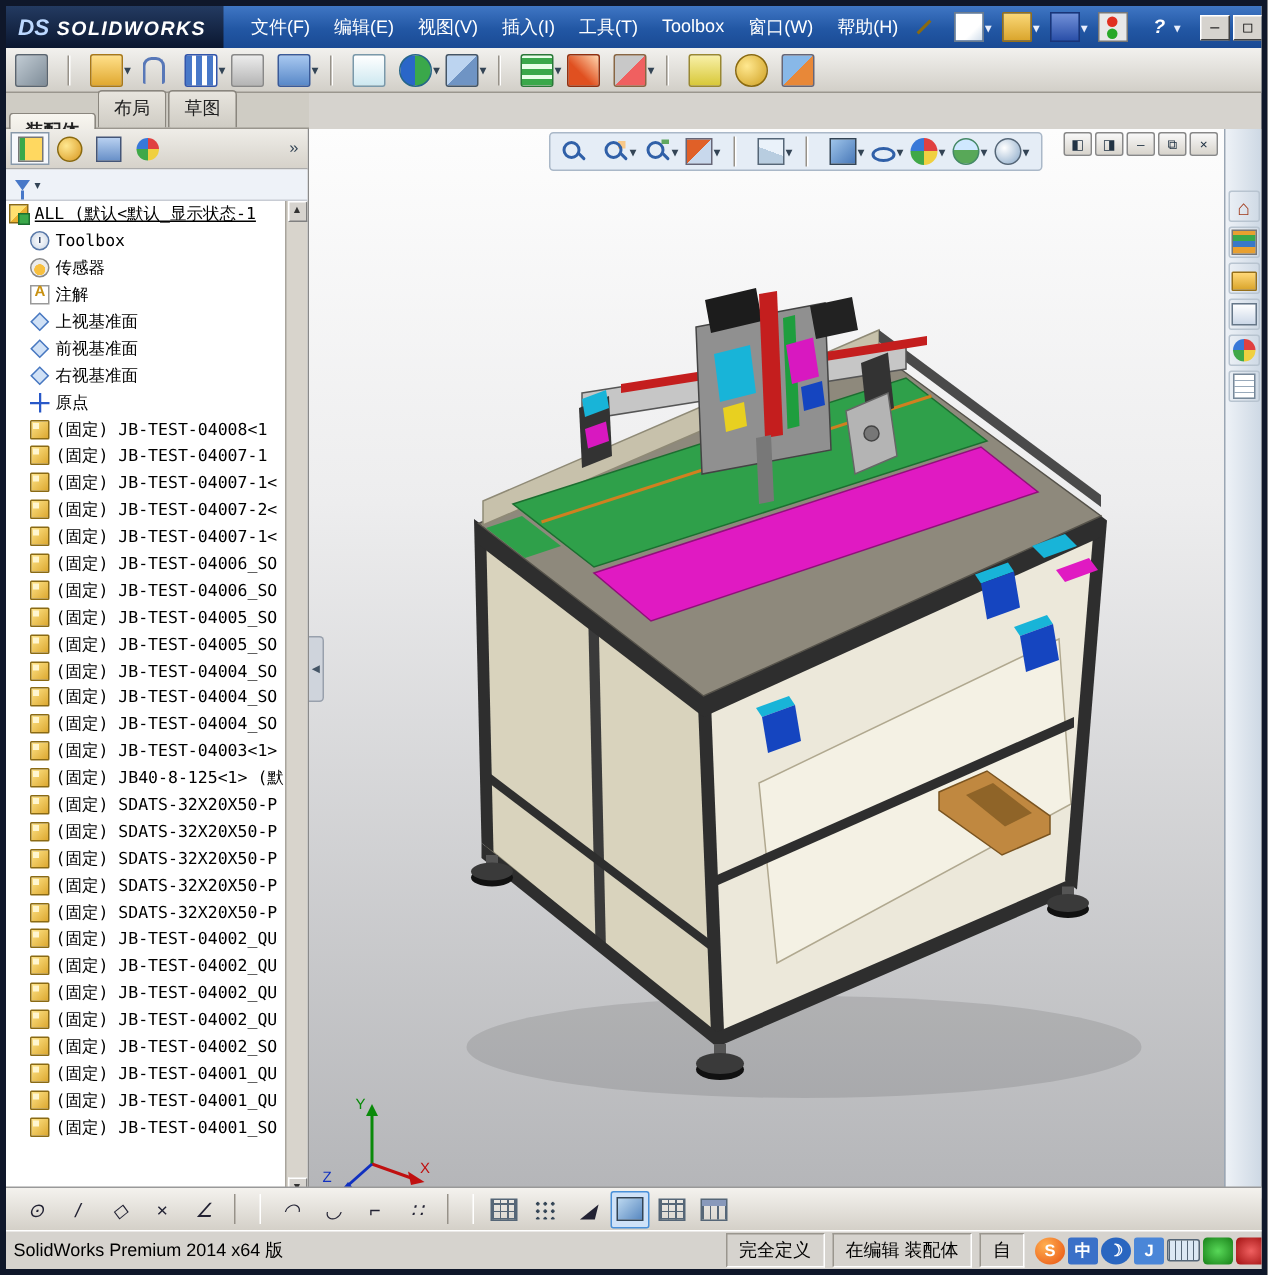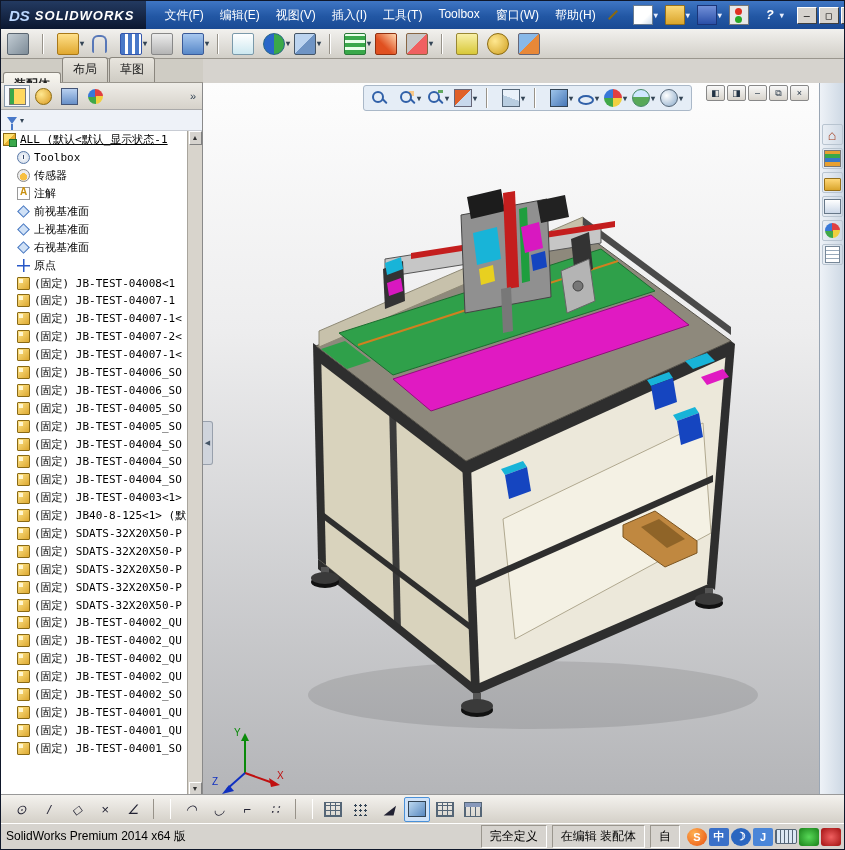--- a/index.html
+++ b/index.html
@@ -1,16 +1,16 @@
 <!DOCTYPE html>
 <html><head>
 <meta charset="utf-8">
 <style>
   html,body{margin:0;padding:0;background:#888;}
-  .window{position:relative;width:845px;height:850px;background:#d6d3ce;border:1px solid #0f172a;
+  .window{position:relative;width:845px;height:850px;background:#d6d3ce;border:4px solid #0f172a;
     box-sizing:border-box;overflow:hidden;font-family:"Liberation Sans",sans-serif;font-size:12px;color:#000;}
 
   
   .titlebar{position:absolute;left:0;top:0;width:100%;height:28px;display:flex;align-items:center;
     background:linear-gradient(180deg,#3f76c4 0%,#2257a4 55%,#1a4a94 100%);color:#fff;box-sizing:border-box;padding-right:4px;}
   .logo{height:28px;display:flex;align-items:center;gap:5px;padding:0 12px 0 8px;
     background:linear-gradient(180deg,#233a61,#0b1730);}
   .logo .ds{font-weight:bold;font-style:italic;font-size:15px;color:#bcd8ff;}
   .logo .sw{font-weight:bold;letter-spacing:1px;font-size:13px;color:#fff;font-style:italic;}
   .menubar{display:flex;margin-left:10px;}
@@ -349,25 +349,25 @@
             <div class="tree-row">
             <span class="ti i-sensors-icon"></span>
             <span class="tlabel">传感器</span>
           </div>
             <div class="tree-row">
             <span class="ti i-annotations-icon"></span>
             <span class="tlabel">注解</span>
           </div>
             <div class="tree-row">
             <span class="ti i-plane-icon"></span>
+            <span class="tlabel">上视基准面</span>
+          </div>
+            <div class="tree-row">
+            <span class="ti i-plane-icon"></span>
             <span class="tlabel">前视基准面</span>
-          </div>
-            <div class="tree-row">
-            <span class="ti i-plane-icon"></span>
-            <span class="tlabel">上视基准面</span>
           </div>
             <div class="tree-row">
             <span class="ti i-plane-icon"></span>
             <span class="tlabel">右视基准面</span>
           </div>
             <div class="tree-row">
             <span class="ti i-origin-icon"></span>
             <span class="tlabel">原点</span>
           </div>
             <div class="tree-row">

